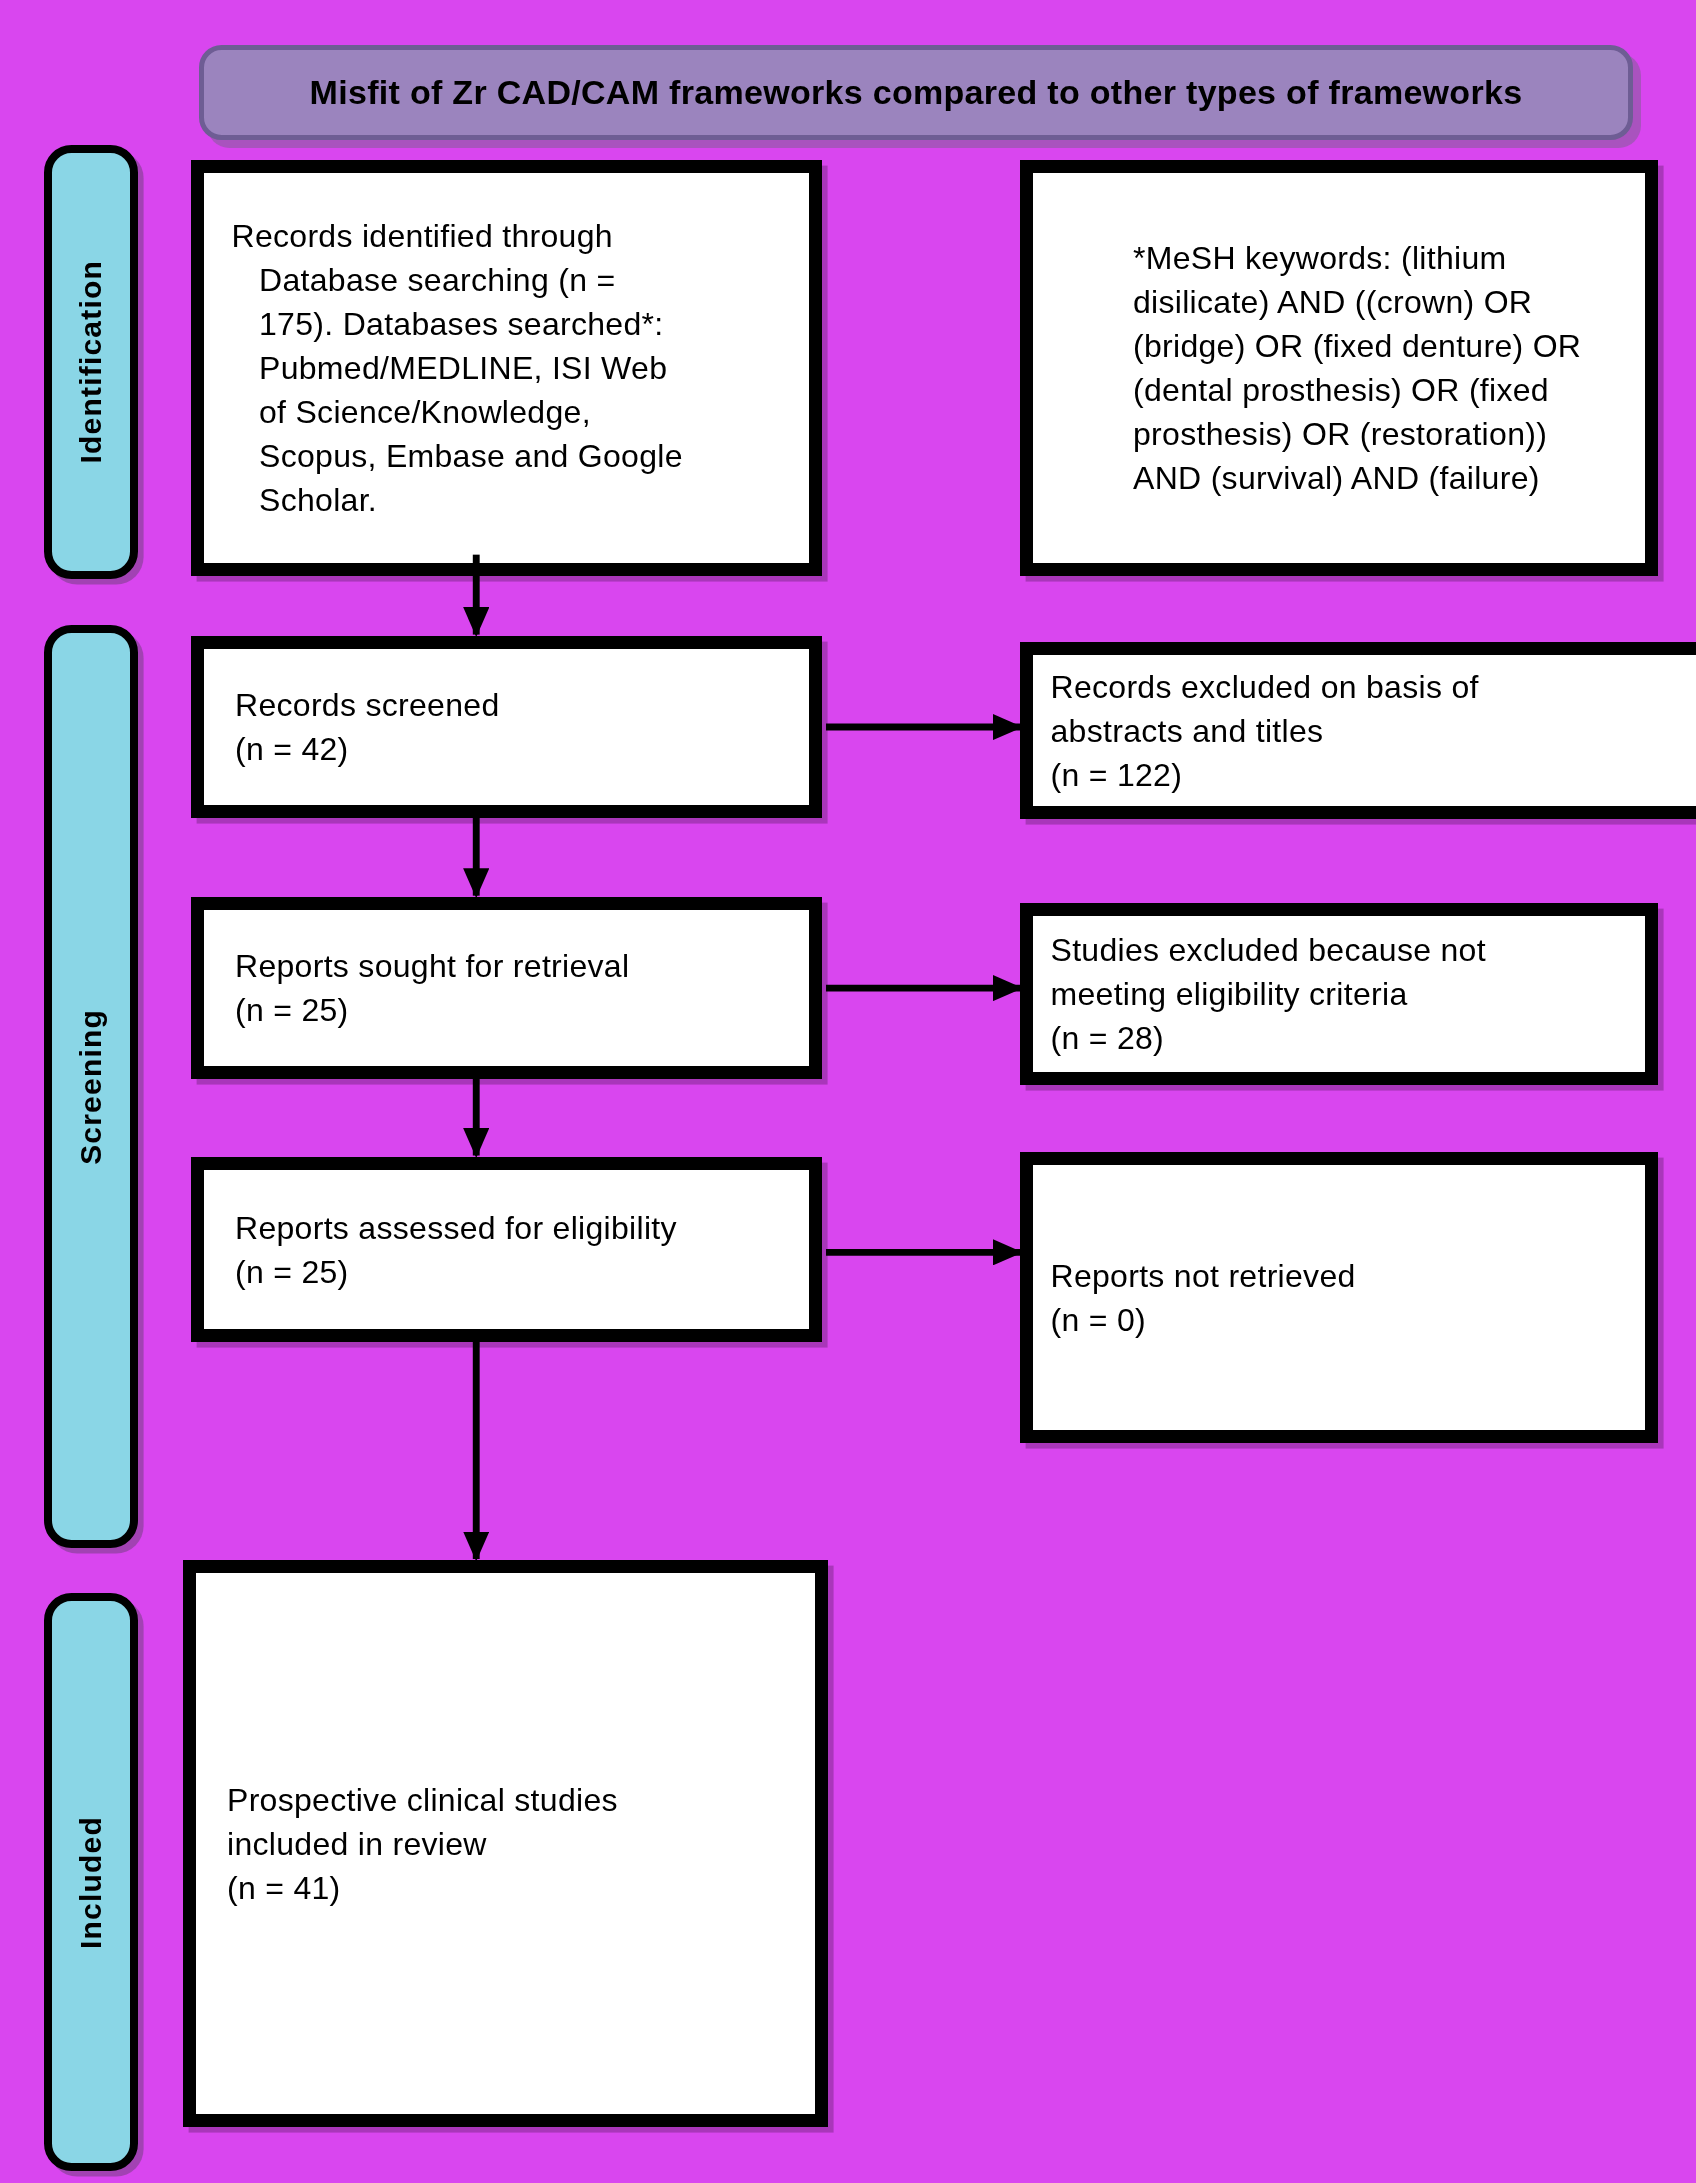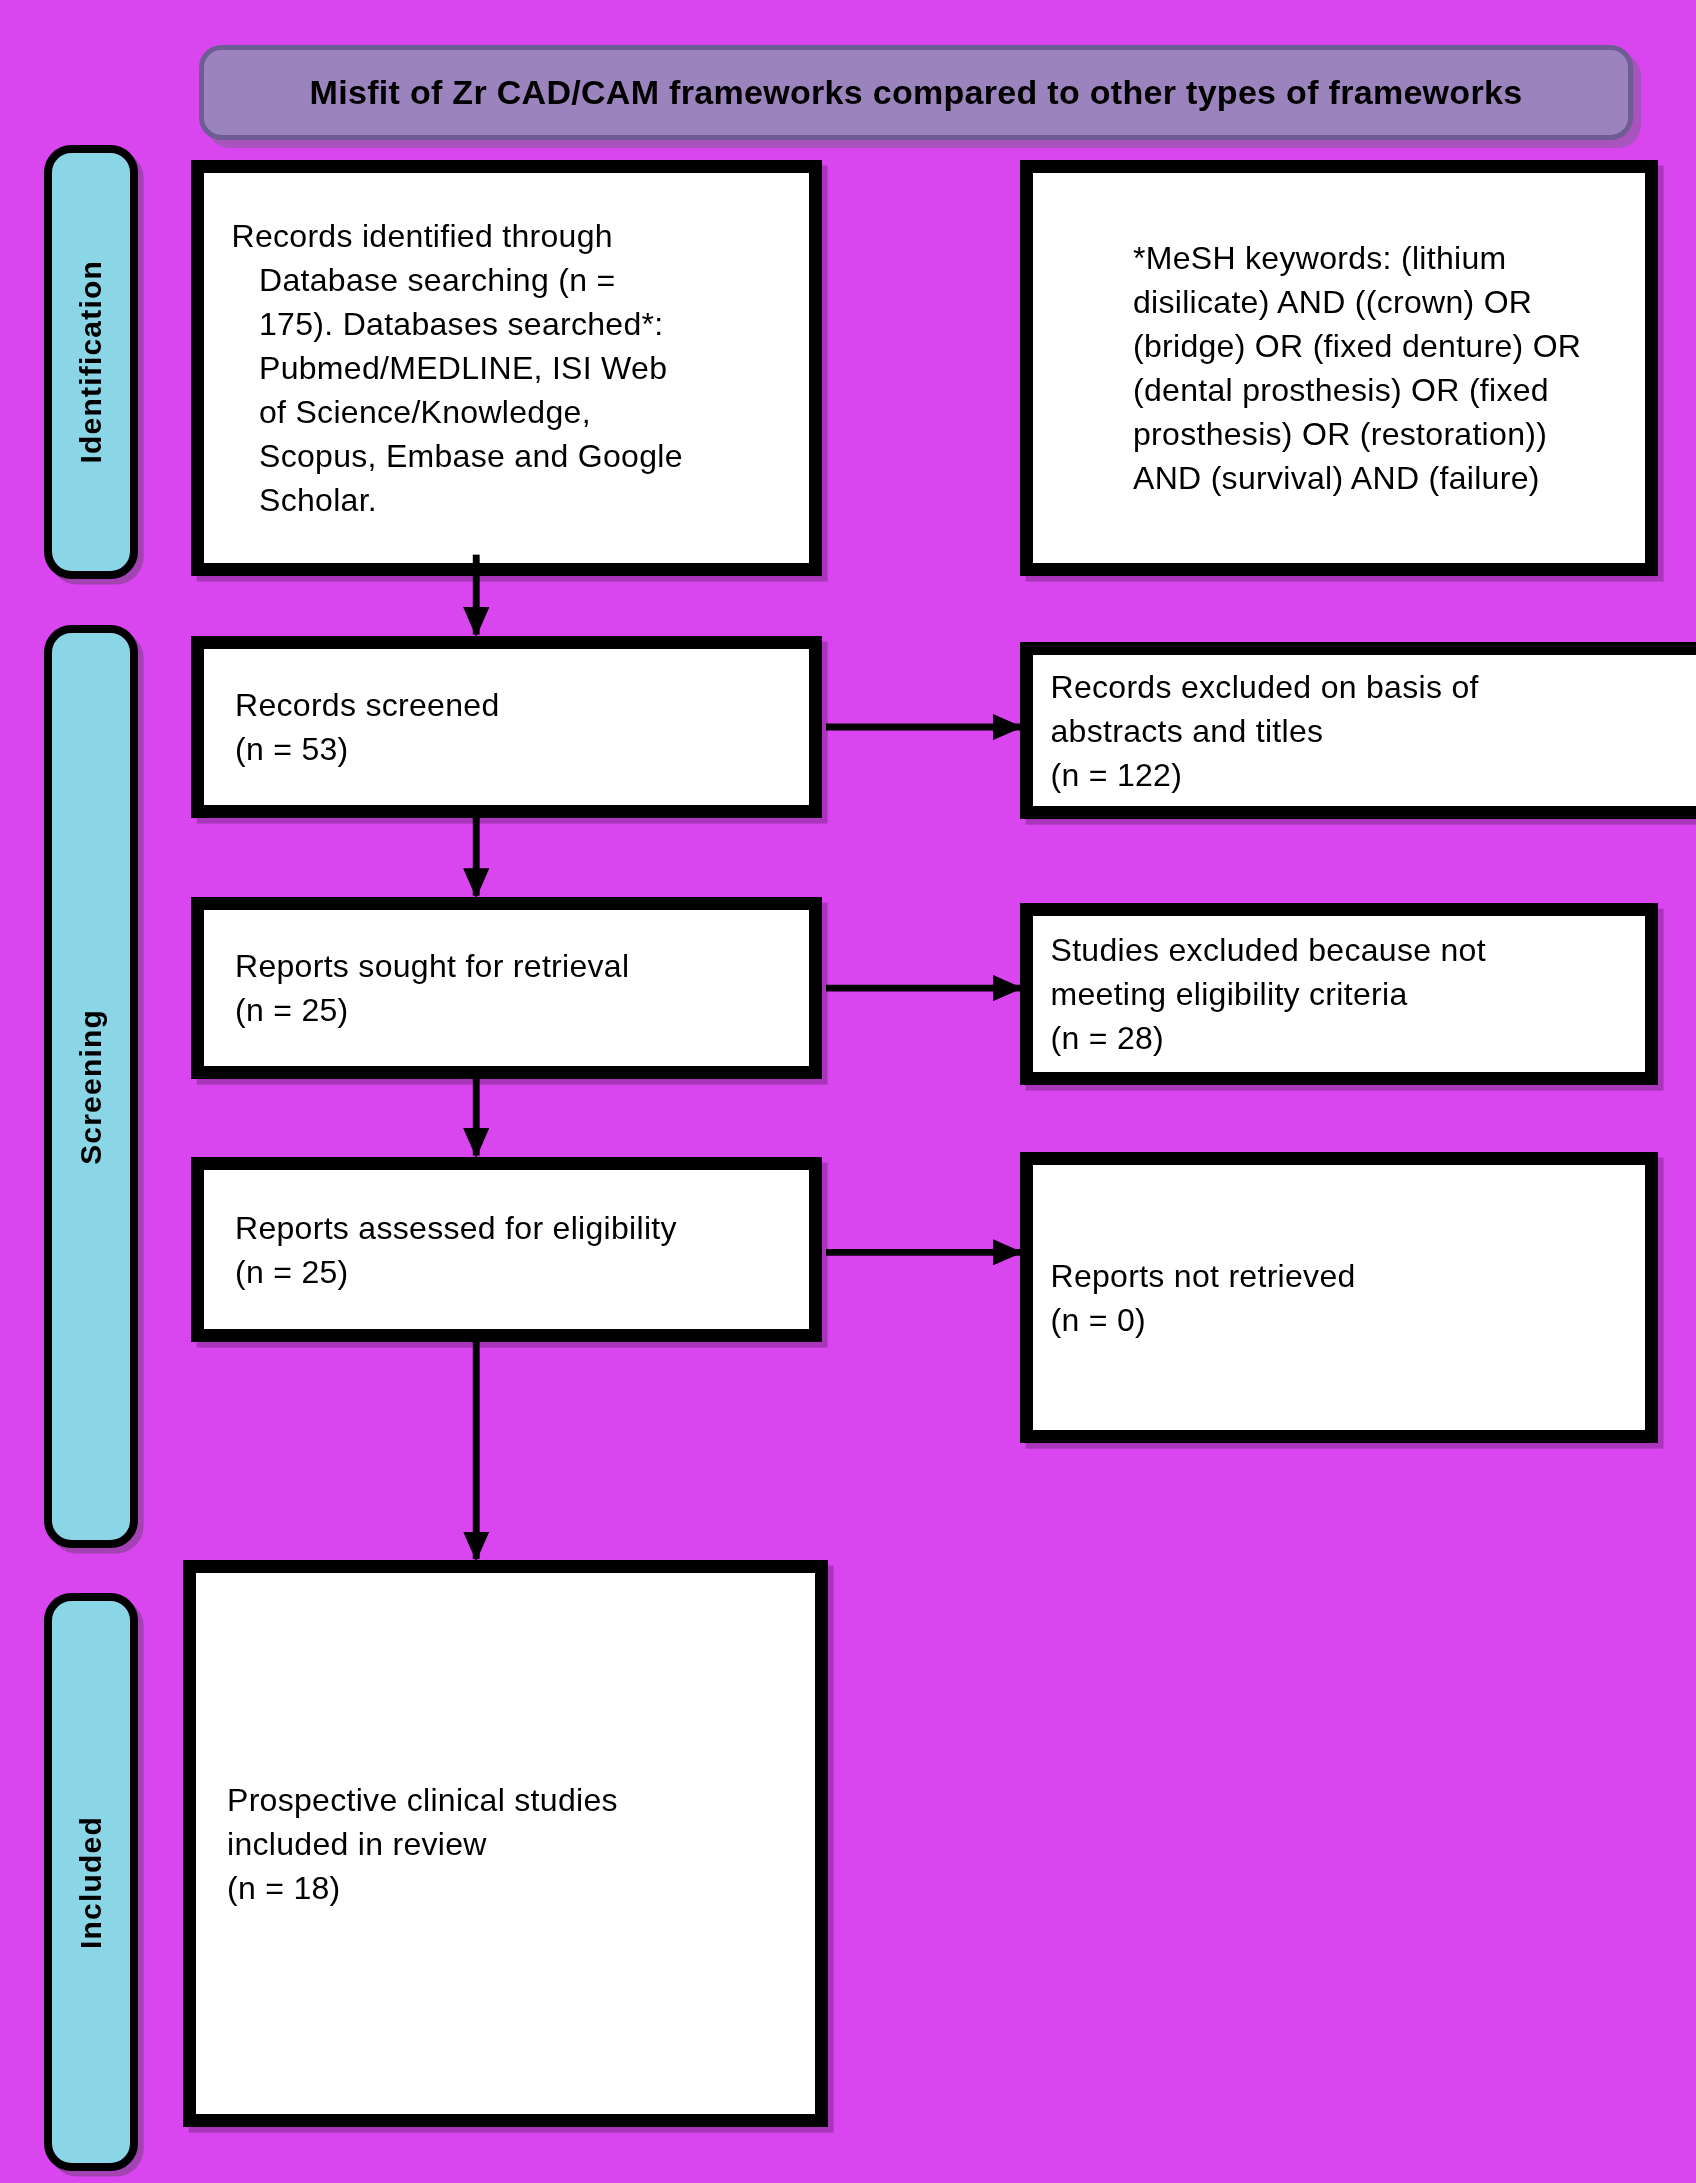--- a/index.html
+++ b/index.html
@@ -123,21 +123,21 @@
     <div class="txt">*MeSH keywords: (lithium
 disilicate) AND ((crown) OR
 (bridge) OR (fixed denture) OR
 (dental prosthesis) OR (fixed
 prosthesis) OR (restoration))
 AND (survival) AND (failure)</div>
   </div>
 
   <div class="fbox box-records-screened">
     <div class="txt">Records screened
-(n = 53)</div>
+(n = 42)</div>
   </div>
 
   <div class="fbox box-records-excluded">
     <div class="txt">Records excluded on basis of
 abstracts and titles
 (n = 122)</div>
   </div>
 
   <div class="fbox box-reports-sought">
     <div class="txt">Reports sought for retrieval
@@ -156,21 +156,21 @@
   </div>
 
   <div class="fbox box-reports-not-retrieved">
     <div class="txt">Reports not retrieved
 (n = 0)</div>
   </div>
 
   <div class="fbox box-included-studies">
     <div class="txt">Prospective clinical studies
 included in review
-(n = 18)</div>
+(n = 41)</div>
   </div>
 
   <svg class="arrows" viewBox="0 0 2716 3495" xmlns="http://www.w3.org/2000/svg">
     <defs>
       <marker id="ah" markerUnits="userSpaceOnUse" markerWidth="48" markerHeight="42" refX="44" refY="21" orient="auto">
         <path d="M0,0 L48,21 L0,42 Z" fill="#000000"></path>
       </marker>
     </defs>
     <line class="arrow-line" x1="762" y1="888" x2="762" y2="1016" marker-end="url(#ah)"></line>
     <line class="arrow-line" x1="1322" y1="1164" x2="1633" y2="1164" marker-end="url(#ah)"></line>

